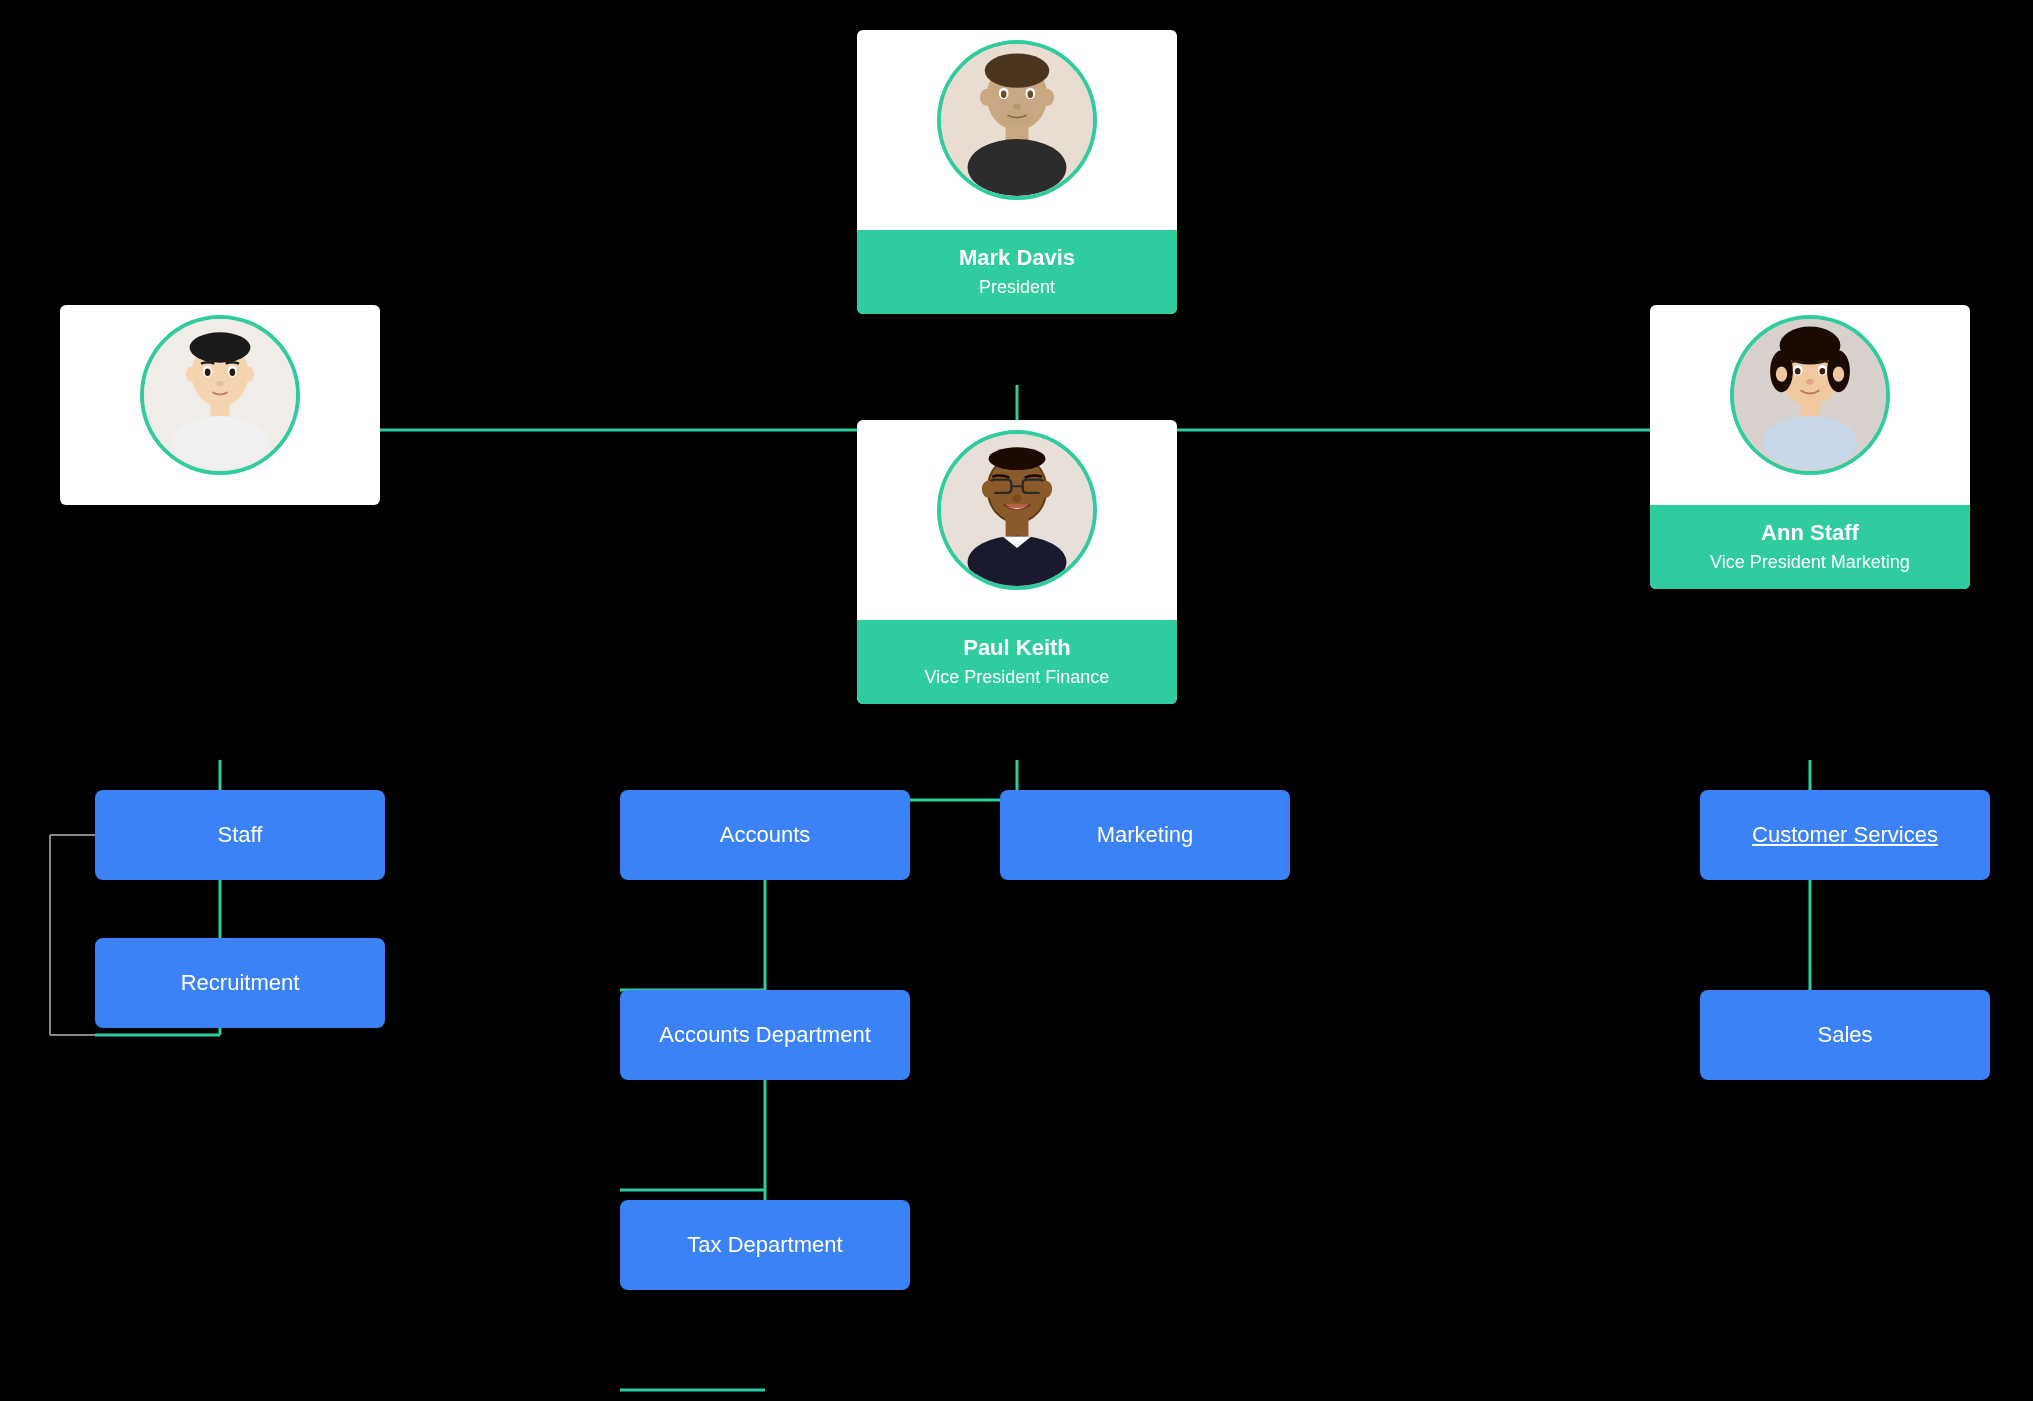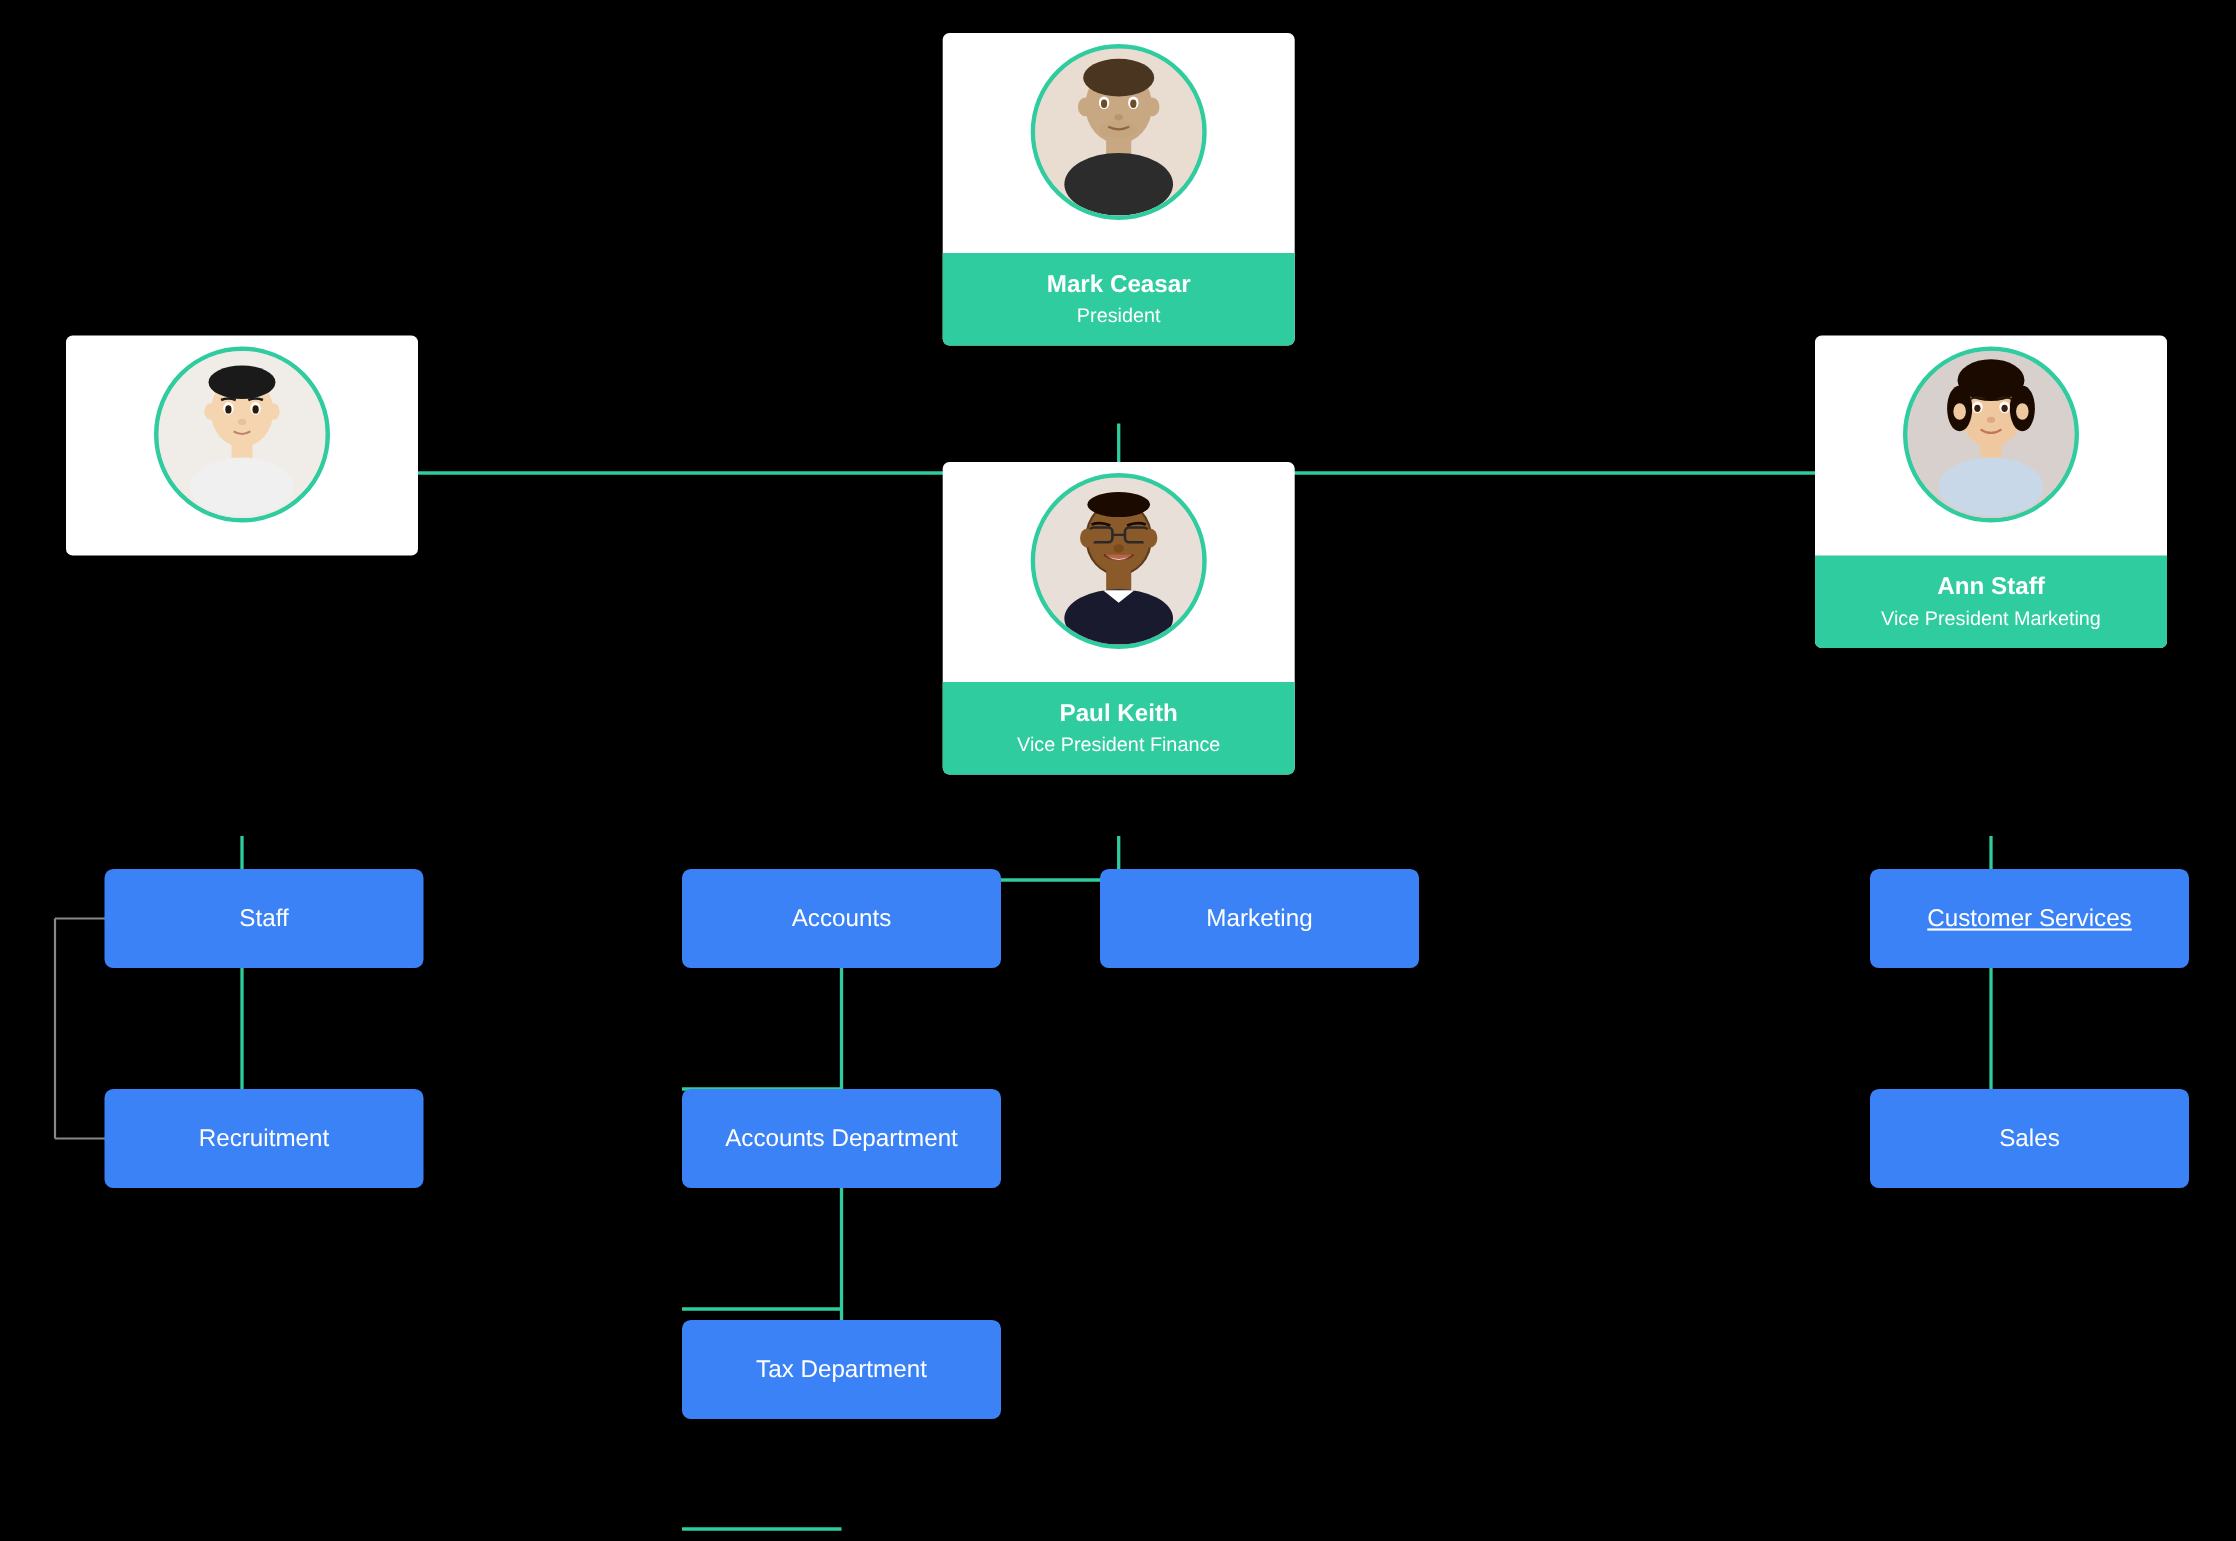--- a/index.html
+++ b/index.html
@@ -184,21 +184,21 @@
 
           <ellipse cx="80" cy="66" rx="4" ry="3" fill="#b8956a"></ellipse>
 
           <path d="M70 75 Q80 80 90 75" stroke="#8a6040" stroke-width="2" fill="none"></path>
 
           <ellipse cx="80" cy="78" rx="18" ry="8" fill="#b0956055" opacity="0.4"></ellipse>
         </svg>
       </div>
     </div>
     <div class="card-footer">
-      <div class="card-name">Mark Ceasar</div>
+      <div class="card-name">Mark Davis</div>
       <div class="card-title">President</div>
     </div>
   </div>
 
   <div class="person-card" style="left:60px; top:305px; width:320px;">
     <div class="card-photo">
       <div class="avatar-circle">
         <svg viewBox="0 0 160 160" xmlns="http://www.w3.org/2000/svg">
           <rect width="160" height="160" fill="#f0ece8"></rect>
 
@@ -309,21 +309,21 @@
     <div class="card-footer">
       <div class="card-name">Ann Staff</div>
       <div class="card-title">Vice President Marketing</div>
     </div>
   </div>
 
   <div class="dept-box" style="left:95px; top:790px;">
     <span>Staff</span>
   </div>
 
-  <div class="dept-box" style="left:95px; top:990px;">
+  <div class="dept-box" style="left:95px; top:938px;">
     <span>Recruitment</span>
   </div>
 
   <div class="dept-box" style="left:620px; top:790px;">
     <span>Accounts</span>
   </div>
 
   <div class="dept-box" style="left:1000px; top:790px;">
     <span>Marketing</span>
   </div>

